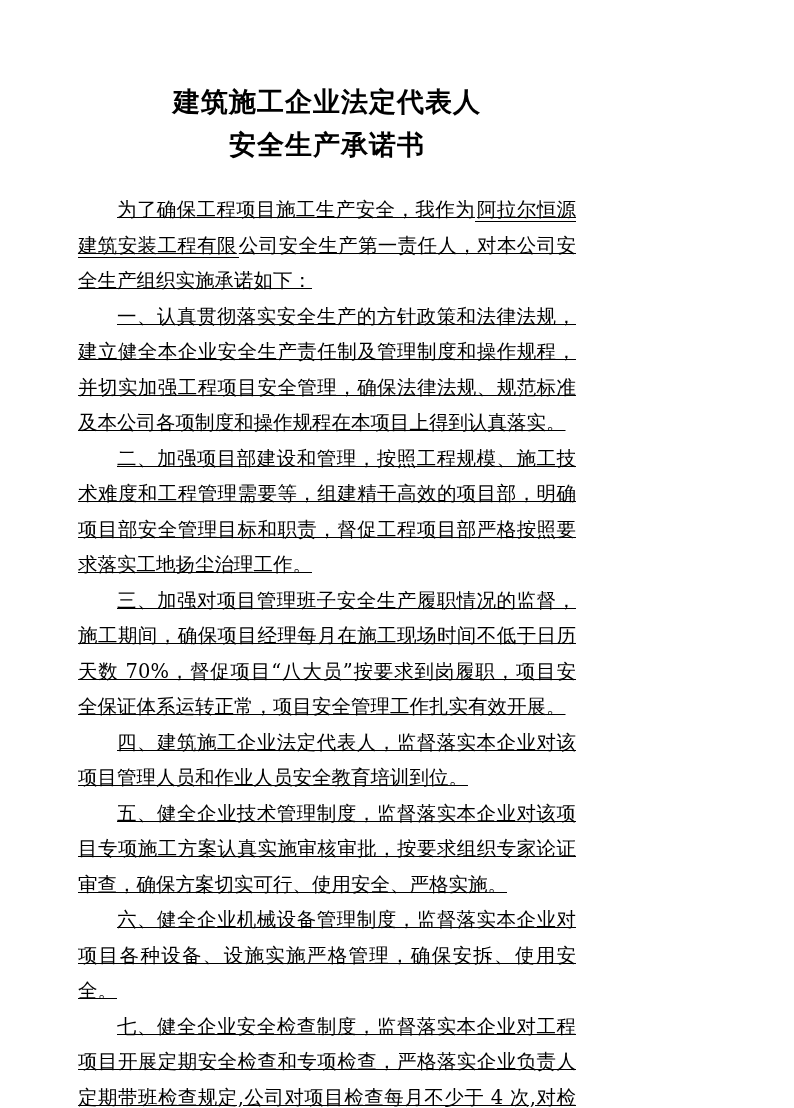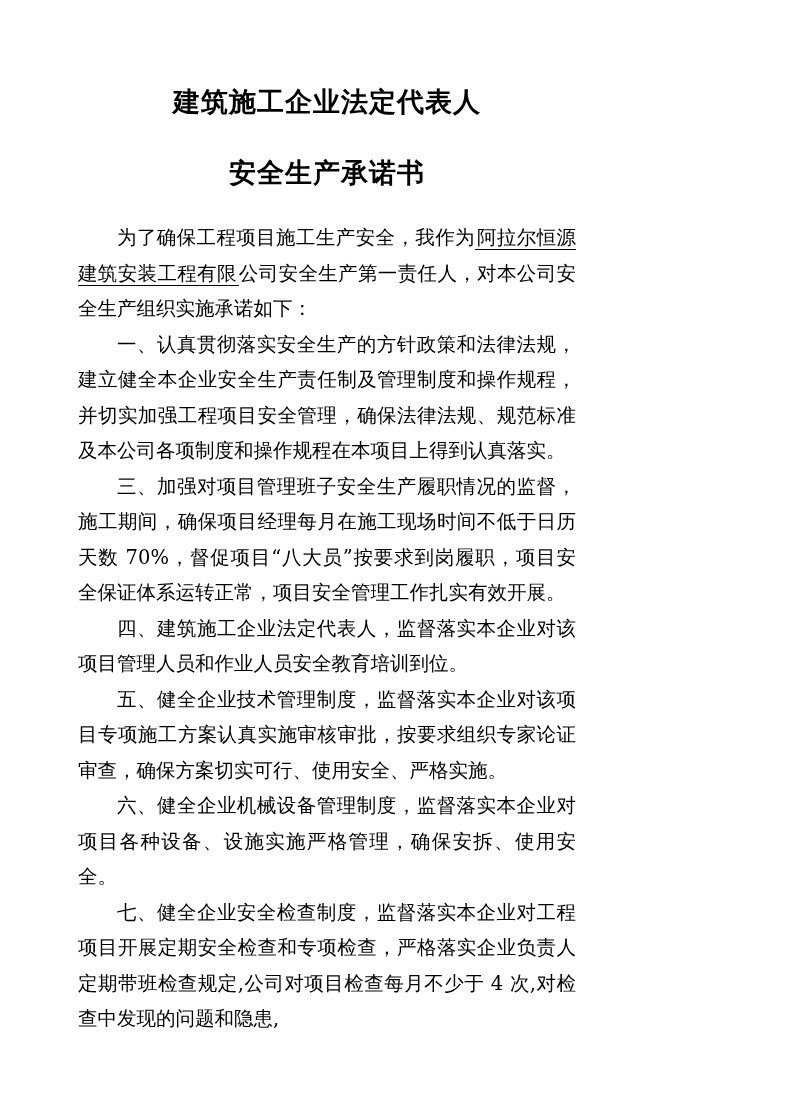--- a/index.html
+++ b/index.html
@@ -25,34 +25,34 @@
   .doc-title {
     text-align: center;
     font-weight: bold;
     font-size: 27px;
     line-height: 43px;
     letter-spacing: 1px;
     margin: 18px 0 0 0;
   }
   .doc-title .line2 {
     display: block;
-    margin-top: 28px;
   }
   .body-text {
     margin-top: 26px;
     font-size: 19.5px;
     line-height: 35.5px;
     text-align: justify;
     text-justify: inter-ideograph;
   }
   .para {
     margin: 0;
     text-indent: 2em;
     text-align: justify;
     text-justify: inter-ideograph;
+    text-decoration: underline;
   }
   .fill-blank {
     border-bottom: 1px solid #000;
     padding: 0 2px;
     display: inline;
   }
 </style>
 </head>
 <body>
 
@@ -61,20 +61,21 @@
   <h1 class="doc-title">
     <span>建筑施工企业法定代表人</span>
     <span class="line2">安全生产承诺书</span>
   </h1>
 
   <div class="body-text">
 
     <p class="para"><span>为了确保工程项目施工生产安全，我作为</span><span class="fill-blank">阿拉尔恒源建筑安装工程有限</span><span>公司安全生产第一责任人，对本公司安全生产组织实施承诺如下：</span></p>
 
     <p class="para">一、认真贯彻落实安全生产的方针政策和法律法规，建立健全本企业安全生产责任制及管理制度和操作规程，并切实加强工程项目安全管理，确保法律法规、规范标准及本公司各项制度和操作规程在本项目上得到认真落实。</p>
+    <p class="para">二、加强项目部建设和管理，按照工程规模、施工技术难度和工程管理需要等，组建精干高效的项目部，明确项目部安全管理目标和职责，督促工程项目部严格按照要求落实工地扬尘治理工作。</p>
     <p class="para">三、加强对项目管理班子安全生产履职情况的监督，施工期间，确保项目经理每月在施工现场时间不低于日历天数 70%，督促项目“八大员”按要求到岗履职，项目安全保证体系运转正常，项目安全管理工作扎实有效开展。</p>
     <p class="para">四、建筑施工企业法定代表人，监督落实本企业对该项目管理人员和作业人员安全教育培训到位。</p>
     <p class="para">五、健全企业技术管理制度，监督落实本企业对该项目专项施工方案认真实施审核审批，按要求组织专家论证审查，确保方案切实可行、使用安全、严格实施。</p>
     <p class="para">六、健全企业机械设备管理制度，监督落实本企业对项目各种设备、设施实施严格管理，确保安拆、使用安全。</p>
     <p class="para">七、健全企业安全检查制度，监督落实本企业对工程项目开展定期安全检查和专项检查，严格落实企业负责人定期带班检查规定,公司对项目检查每月不少于 4 次,对检查中发现的问题和隐患,</p>
 
   </div>
 
 </div>
 

